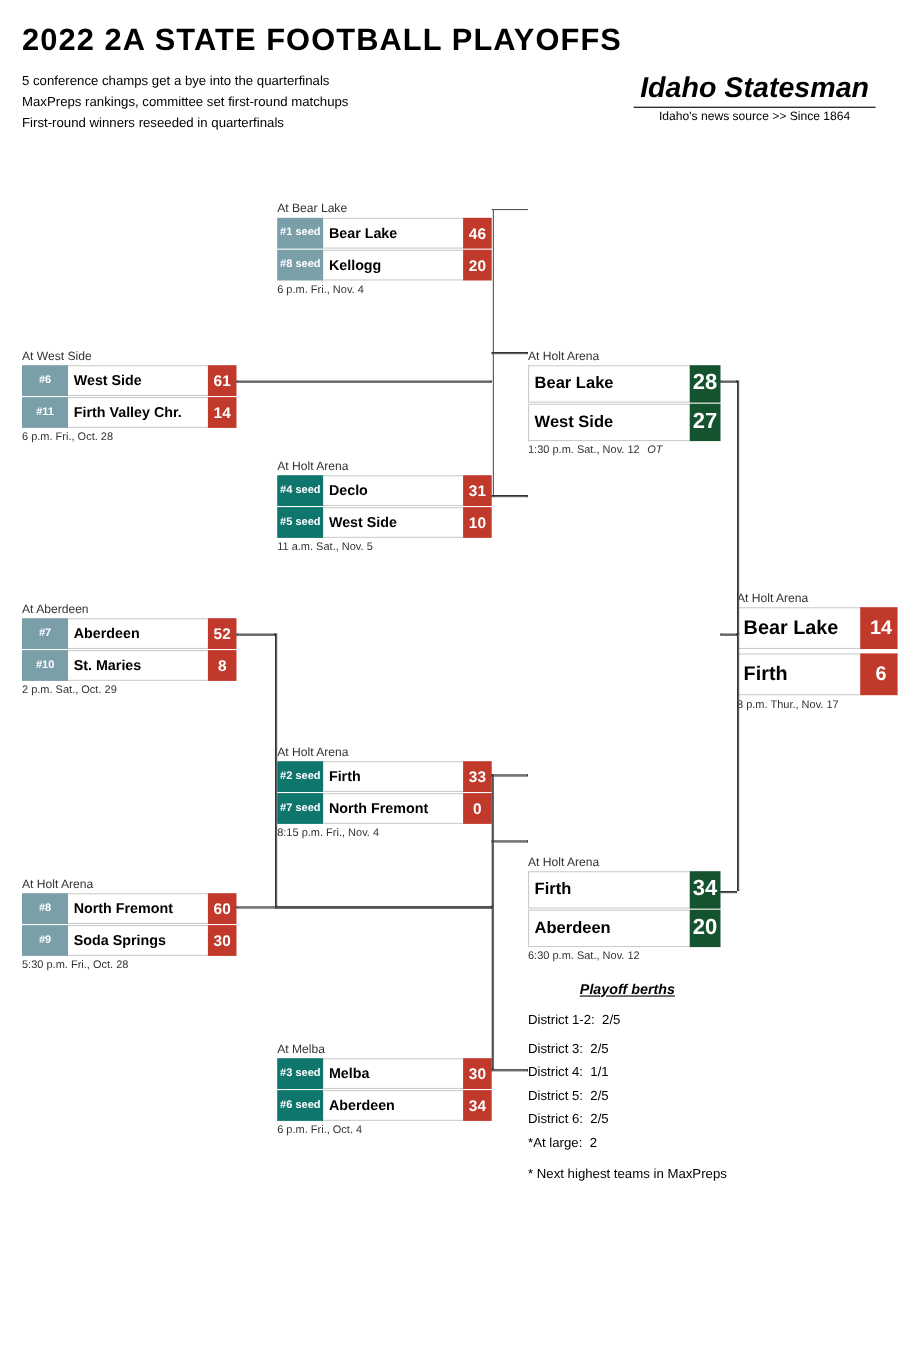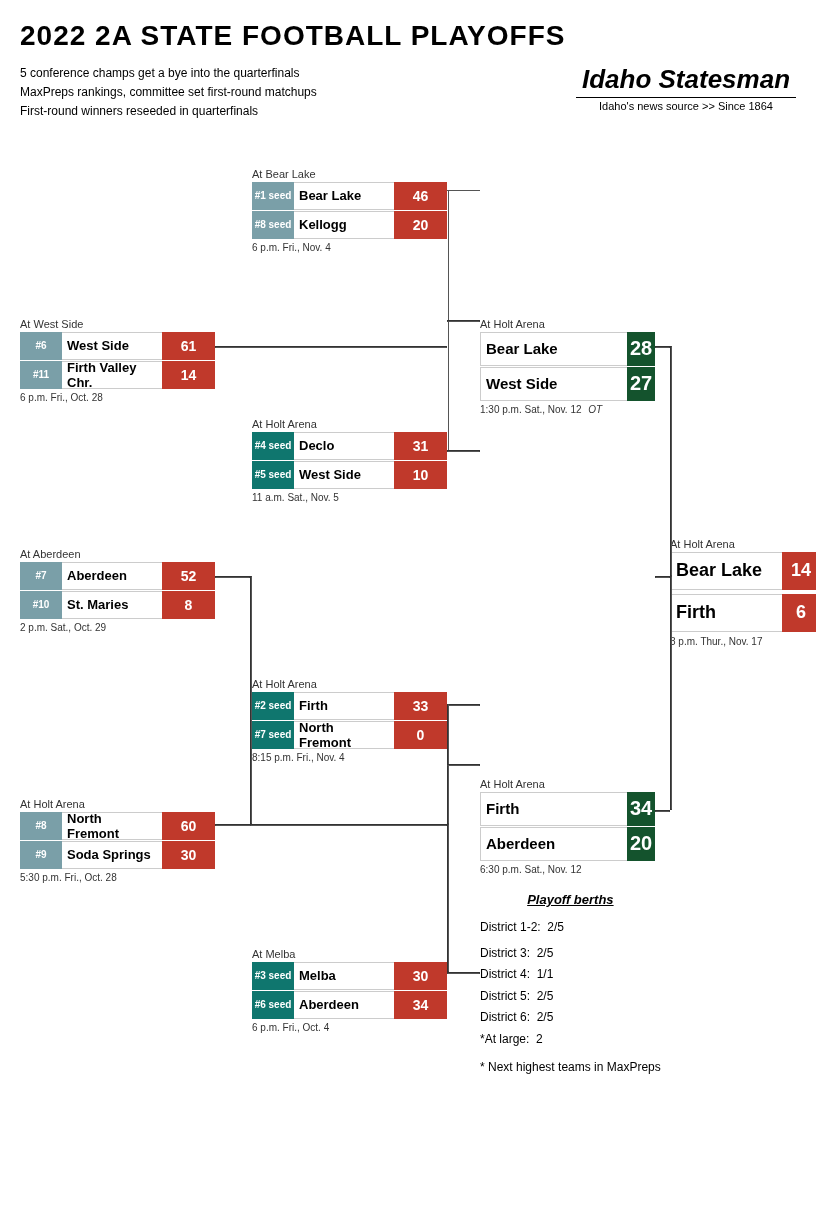--- a/index.html
+++ b/index.html
@@ -98,21 +98,21 @@
       padding: 0 5px;
       height: 28px;
       display: flex;
       align-items: center;
     }
     .score-box {
       background: #c0392b;
       color: #fff;
       font-size: 14px;
       font-weight: bold;
-      width: 53px;
+      width: 26px;
       height: 28px;
       display: flex;
       align-items: center;
       justify-content: center;
       flex-shrink: 0;
     }
     .game-time {
       font-size: 10px;
       color: #333;
       margin-top: 2px;
@@ -213,21 +213,21 @@
     <div>First-round winners reseeded in quarterfinals</div>
   </div>
   <div class="logo-block">
     <div class="logo-name">Idaho Statesman</div>
     <div class="logo-sub">Idaho's news source &gt;&gt; Since 1864</div>
   </div>
 </div>
 
 <div class="bracket-area" style="position:relative; height:1050px; margin-top:10px;">
 
-  <div class="matchup-group" style="left:232px; top:20px;">
+  <div class="matchup-group" style="left:232px; top:36px;">
     <div class="venue-label">At Bear Lake</div>
     <div class="matchup">
       <div class="team-row">
         <div class="seed-box">#1 seed</div>
         <div class="team-name">Bear Lake</div>
         <div class="score-box">46</div>
       </div>
       <div class="team-row">
         <div class="seed-box">#8 seed</div>
         <div class="team-name">Kellogg</div>

